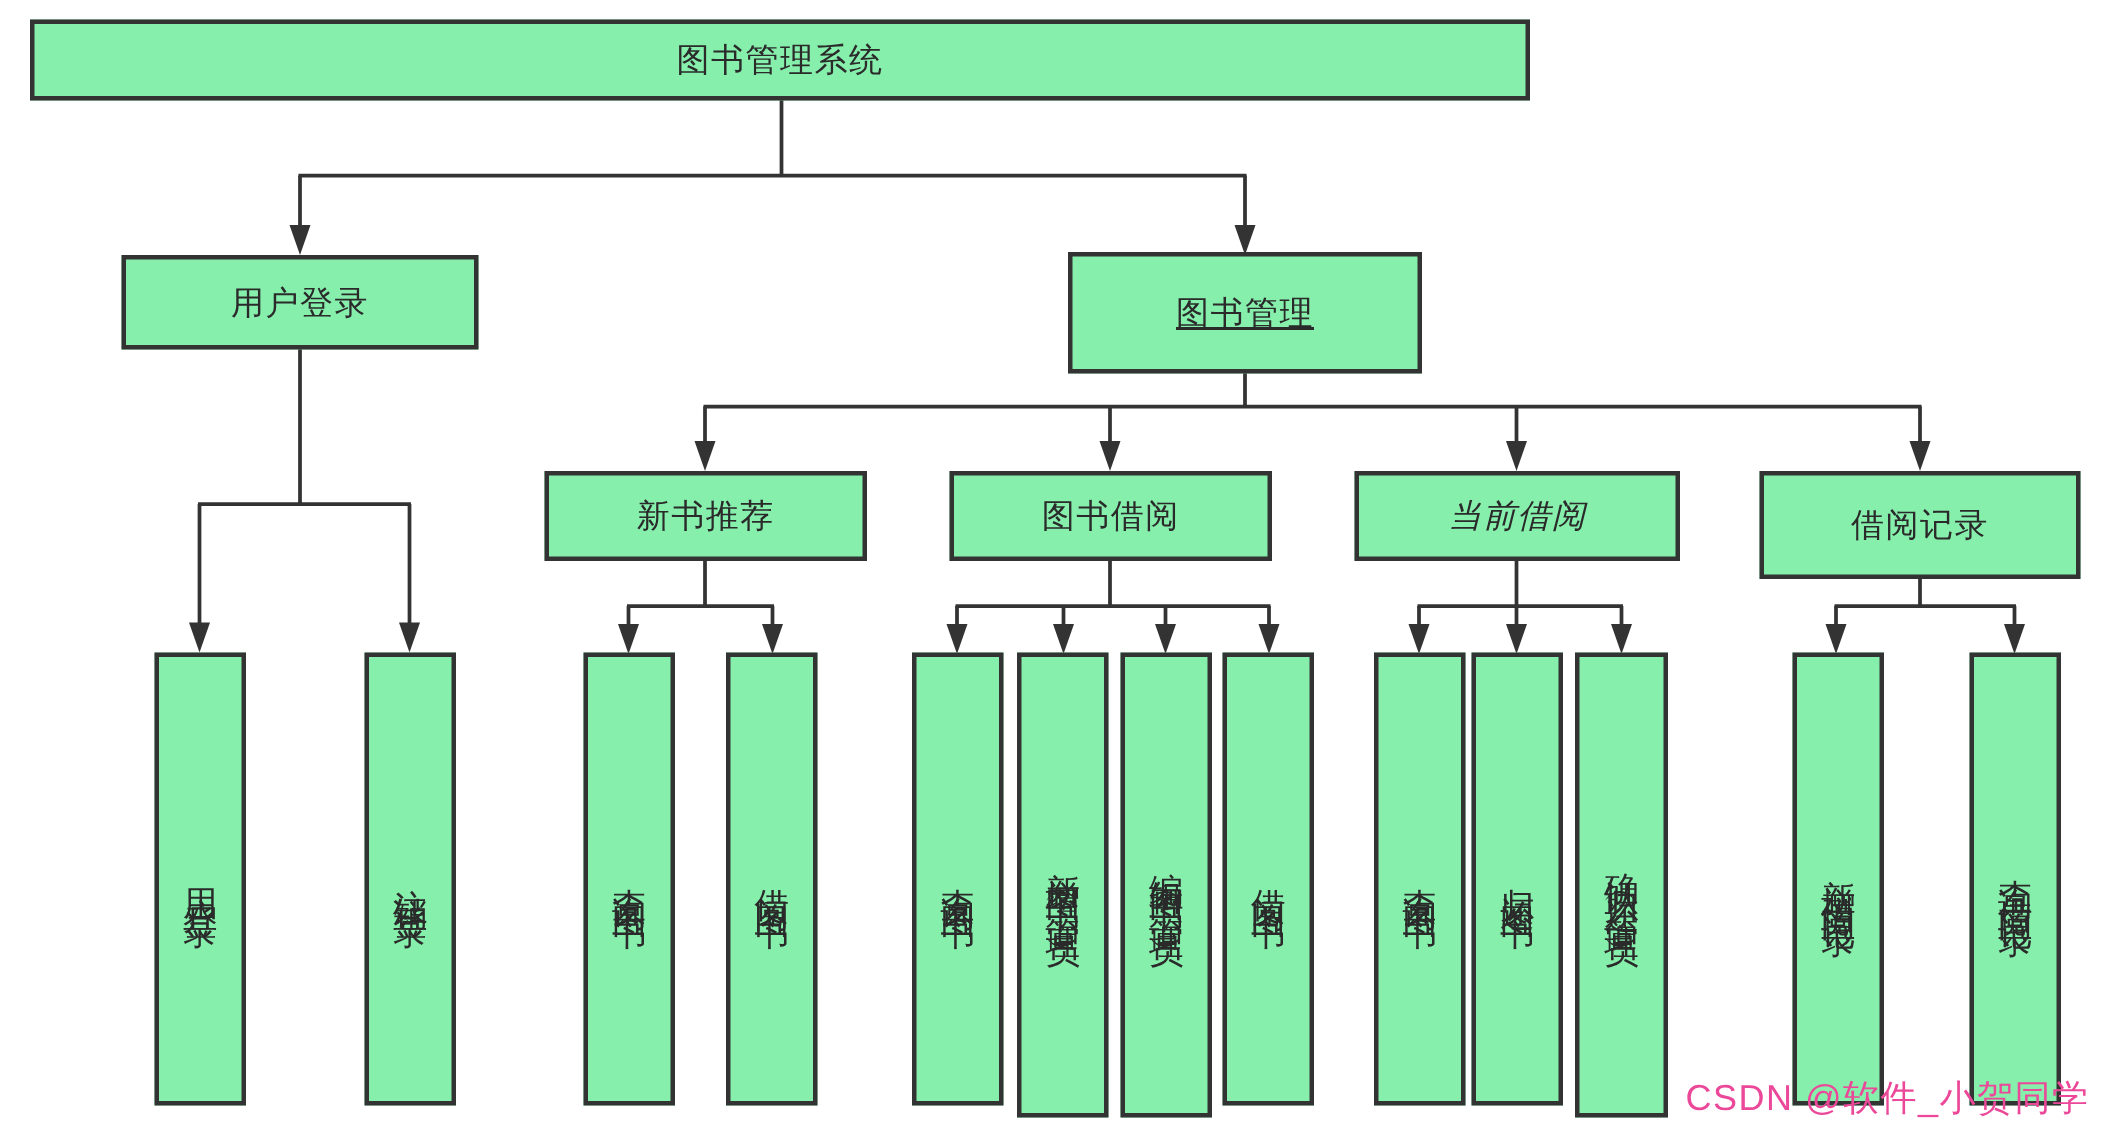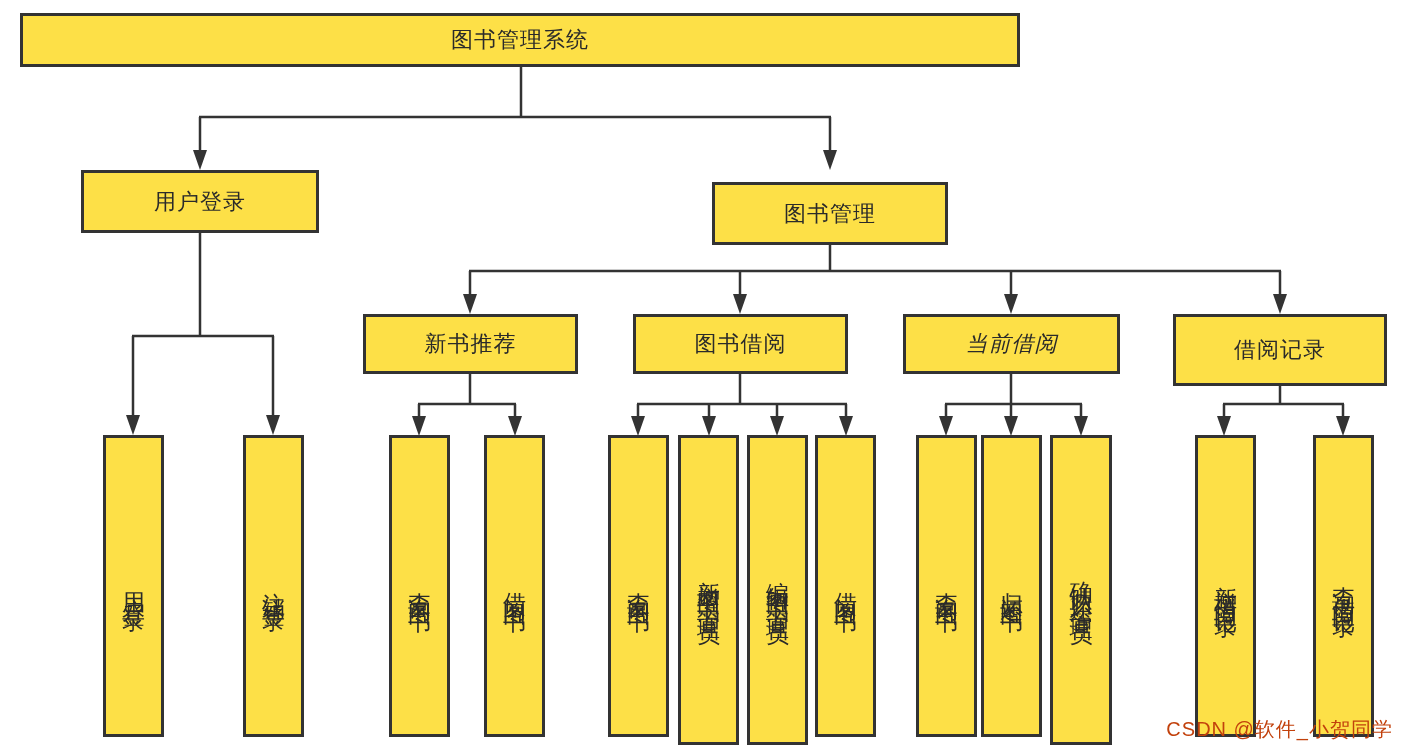--- a/index.html
+++ b/index.html
@@ -26,43 +26,43 @@
     stroke: #333333;
     stroke-width: 2.5;
   }
   .connector-layer polygon {
     fill: #333333;
     stroke: none;
   }
   .box {
     position: absolute;
     box-sizing: border-box;
-    background: #fde047;
+    background: #86efac;
     border: 3px solid #333333;
     display: flex;
     align-items: center;
     justify-content: center;
     color: #2a2a2a;
     font-size: 22px;
     letter-spacing: 1px;
     text-align: center;
   }
   .vbox {
     writing-mode: vertical-rl;
     font-size: 23px;
     letter-spacing: 6px;
     line-height: 1;
   }
   .watermark {
     position: absolute;
     top: 716px;
     right: 12px;
-    font-size: 20px;
+    font-size: 24px;
     letter-spacing: 1px;
-    color: #c2410c;
+    color: #ec4899;
     white-space: nowrap;
   }
 </style>
 </head>
 <body>
 
 <div class="canvas">
 
   <svg class="connector-layer" width="1405" height="747" viewBox="0 0 1405 747" xmlns="http://www.w3.org/2000/svg">
     <g>
@@ -135,21 +135,21 @@
       <line x1="1224" y1="404" x2="1224" y2="418"></line>
       <polygon points="1217,416 1231,416 1224,436"></polygon>
       <line x1="1343" y1="404" x2="1343" y2="418"></line>
       <polygon points="1336,416 1350,416 1343,436"></polygon>
     </g>
   </svg>
 
   <div class="box" style="left:20px; top:13px; width:1000px; height:54px;">图书管理系统</div>
 
   <div class="box" style="left:81px; top:170px; width:238px; height:63px;">用户登录</div>
-  <div class="box" style="left:712px; top:182px; width:236px; height:63px;">图书管理</div>
+  <div class="box" style="left:712px; top:168px; width:236px; height:81px;text-decoration:underline;">图书管理</div>
 
   <div class="box" style="left:363px; top:314px; width:215px; height:60px;">新书推荐</div>
   <div class="box" style="left:633px; top:314px; width:215px; height:60px;">图书借阅</div>
   <div class="box" style="left:903px; top:314px; width:217px; height:60px;font-style:italic;">当前借阅</div>
   <div class="box" style="left:1173px; top:314px; width:214px; height:72px;">借阅记录</div>
 
   <div class="box vbox" style="left:103px; top:435px; width:61px; height:302px;">用户登录</div>
   <div class="box vbox" style="left:243px; top:435px; width:61px; height:302px;">注销登录</div>
 
   <div class="box vbox" style="left:389px; top:435px; width:61px; height:302px;">查询图书</div>

